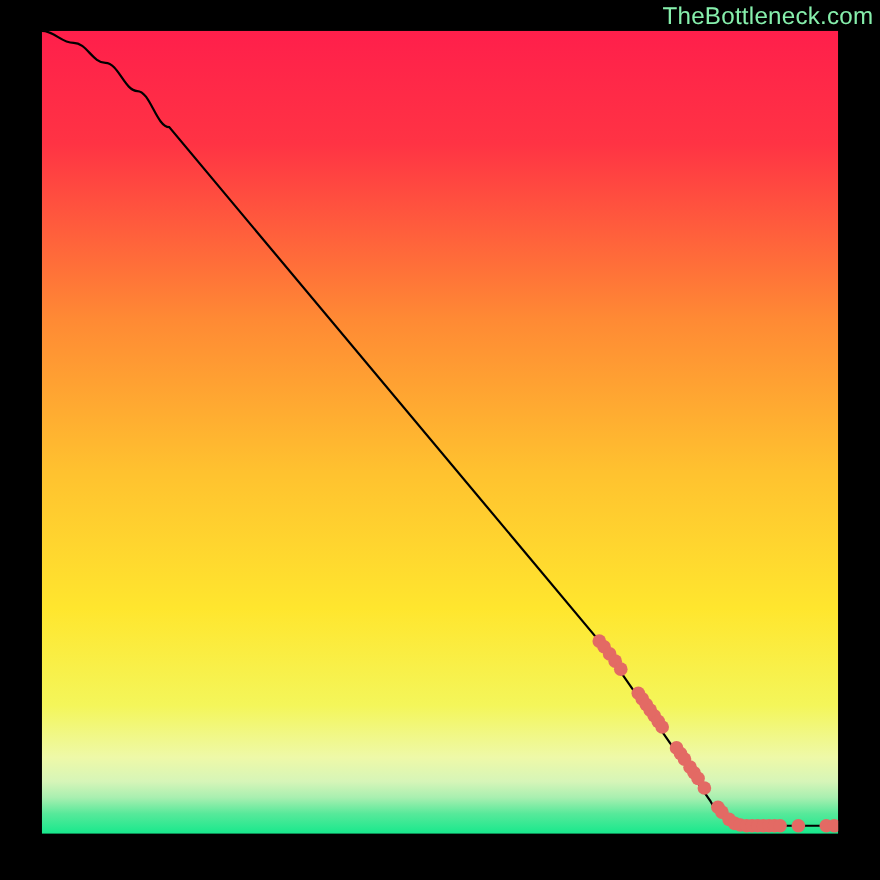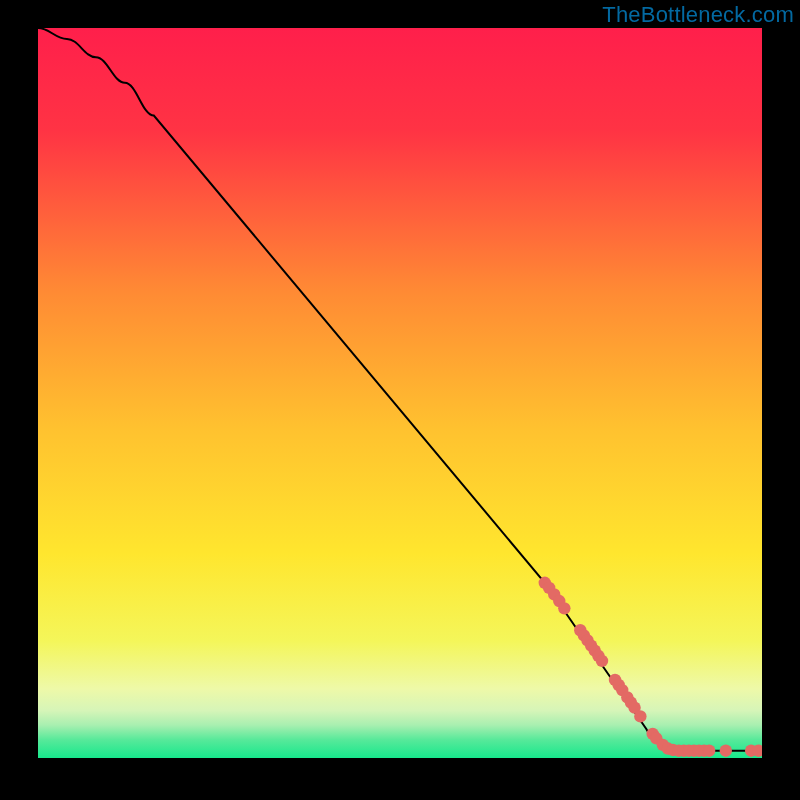--- a/index.html
+++ b/index.html
@@ -14,21 +14,21 @@
   .wrap {
     position: relative;
     width: 800px;
     height: 800px;
     background: #000;
   }
   .watermark {
     position: absolute;
     top: 2px;
     right: 6px;
-    color: #0369a1;
+    color: #86efac;
     font-size: 22px;
     font-weight: 400;
     letter-spacing: 0.2px;
     user-select: none;
   }
   .plot {
     position: absolute;
     left: 38px;
     top: 28px;
     width: 724px;

